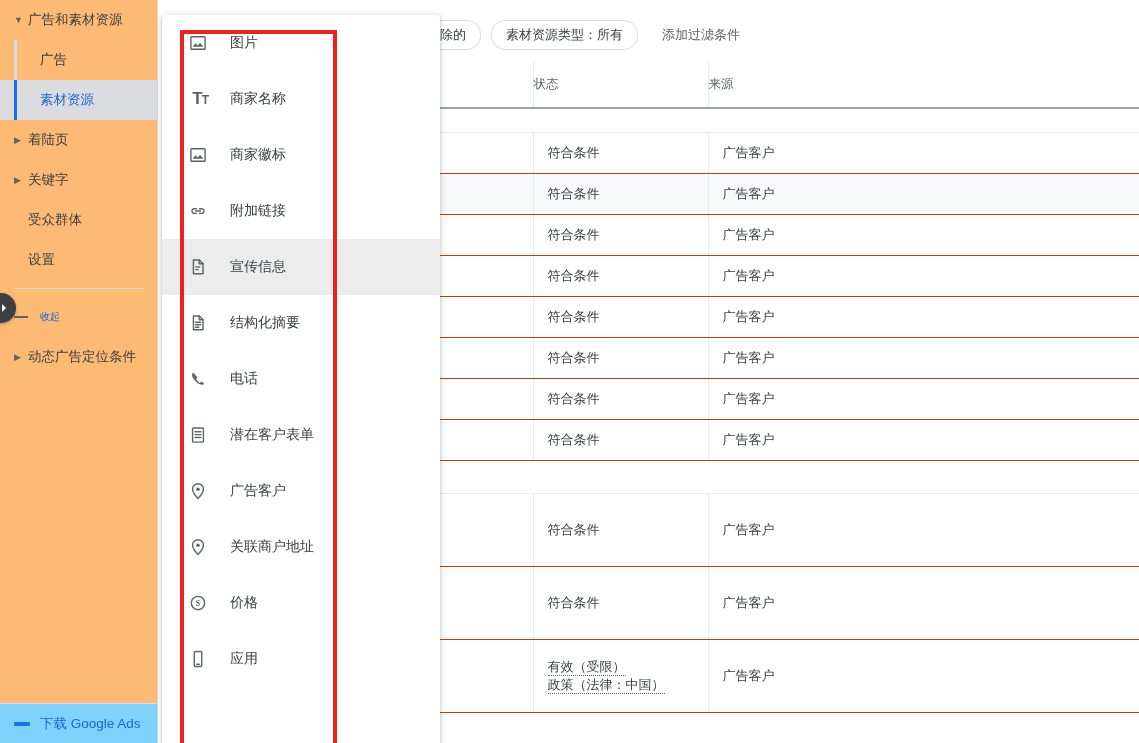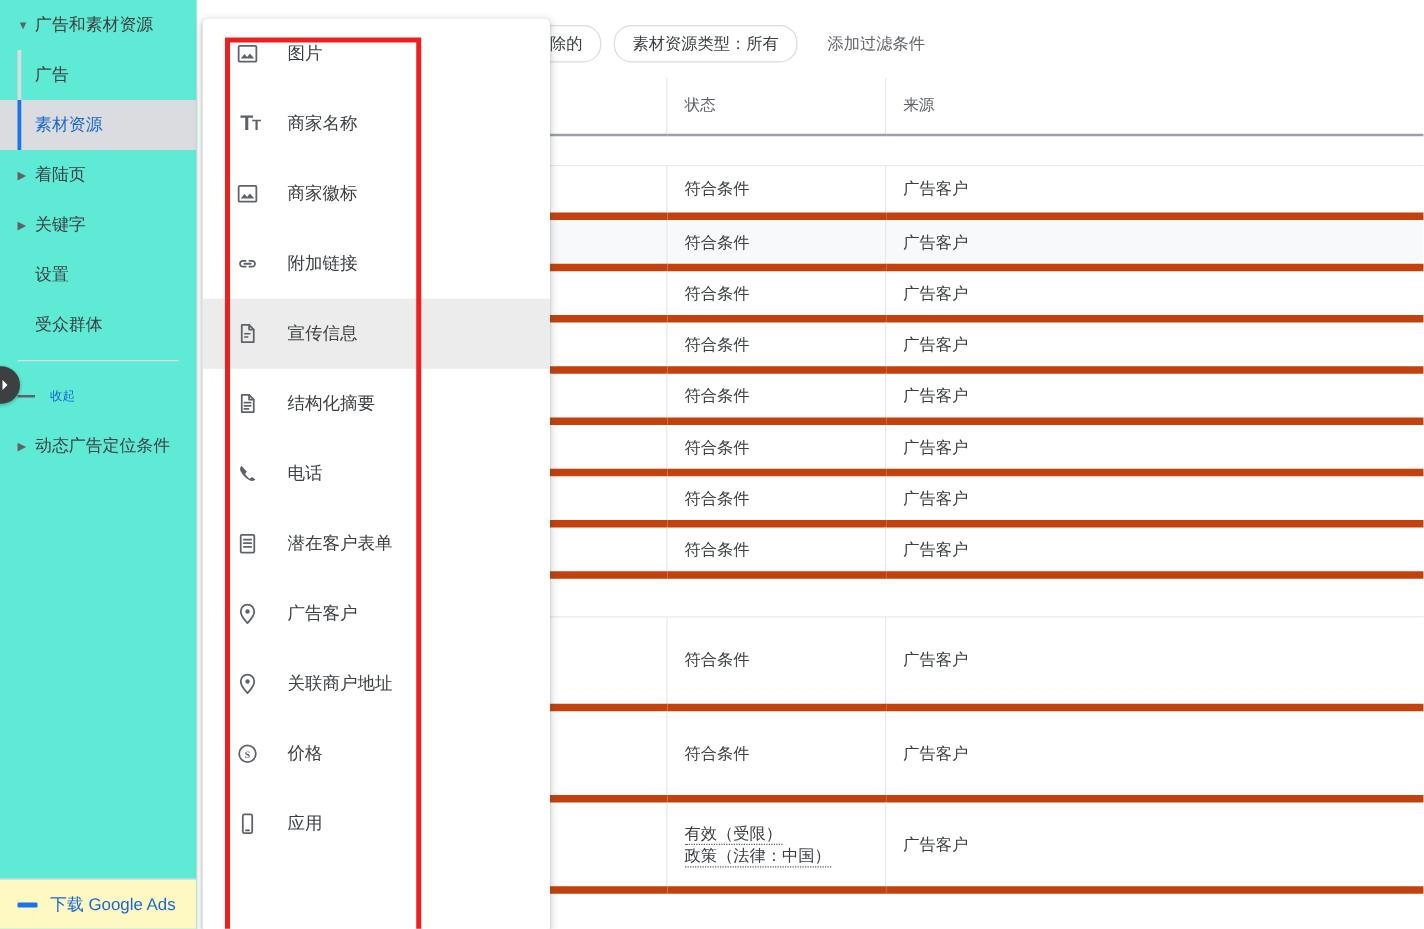--- a/index.html
+++ b/index.html
@@ -7,54 +7,54 @@
     width:1139px;height:743px;overflow:hidden;position:relative;
     background:#fff;
     font-family:"Liberation Sans","DejaVu Sans",sans-serif;
     font-size:13px;color:#3c4043;
     -webkit-font-smoothing:antialiased;
   }
 
   
   #sidebar{
     position:absolute;left:0;top:0;width:158px;height:743px;
-    background:#5eead4;border-right:1px solid #dadce0;
+    background:#fdba74;border-right:1px solid #dadce0;
     box-sizing:border-box;overflow:hidden;
   }
   .nav-item{
     position:relative;height:40px;display:flex;align-items:center;
     padding-left:14px;box-sizing:border-box;color:#3c4043;font-size:13.5px;
     cursor:pointer;white-space:nowrap;
   }
   .nav-item .caret{
     width:12px;min-width:12px;display:inline-block;color:#5f6368;
     font-size:9px;line-height:1;margin-right:2px;
   }
   .nav-item .caret.down::before{content:"\25BC";}
   .nav-item .caret.right::before{content:"\25B6";}
   .nav-item .caret.blank::before{content:"";}
-  .nav-item.child{padding-left:28px;}
+  .nav-item.child{padding-left:40px;}
   .nav-item.child-bar::before{
     content:"";position:absolute;left:14px;top:0;bottom:0;width:3px;background:#dadce0;
   }
   .nav-item.selected{background:#dadce0;color:#1967d2;font-weight:400;}
   .nav-item.selected::before{
     content:"";position:absolute;left:14px;top:0;bottom:0;width:3px;background:#1a73e8;
   }
   .nav-divider{height:1px;background:#dadce0;margin:8px 14px 8px 14px;}
   .nav-collapse{
     height:40px;display:flex;align-items:center;padding-left:14px;
     color:#1967d2;font-size:10px;cursor:pointer;
   }
   .nav-collapse .dash{
     display:inline-block;width:14px;height:2px;background:#5f6368;margin-right:12px;
   }
   #sidebar-footer{
     position:absolute;left:0;bottom:0;width:157px;height:40px;
-    background:#fef9c3;border-top:1px solid #dadce0;
+    background:#7dd3fc;border-top:1px solid #dadce0;
     display:flex;align-items:center;padding-left:14px;box-sizing:border-box;
     color:#1967d2;font-size:13.5px;cursor:pointer;white-space:nowrap;overflow:hidden;
   }
   #sidebar-footer .dash{
     display:inline-block;width:16px;height:4px;background:#1a73e8;margin-right:10px;border-radius:1px;
   }
   #expand-handle{
     position:absolute;left:-14px;top:293px;width:30px;height:30px;border-radius:50%;
     background:#3c4043;display:flex;align-items:center;justify-content:center;
     cursor:pointer;z-index:30;box-shadow:0 1px 3px rgba(0,0,0,.3);
@@ -82,28 +82,28 @@
 
   
   #tablewrap{position:absolute;left:0;top:62px;right:0;bottom:0;overflow:hidden;}
   table.grid{border-collapse:collapse;table-layout:fixed;width:1020px;margin-left:22px;}
   table.grid col.c0{width:180px;}
   table.grid col.c1{width:173px;}
   table.grid col.c2{width:175px;}
   table.grid col.c3{width:492px;}
   table.grid th{
     height:46px;font-weight:400;font-size:12.5px;color:#5f6368;
-    text-align:left;padding:0 0 0 14px;vertical-align:middle;
+    text-align:left;padding:0 0 0 0;vertical-align:middle;
     border-left:1px solid #e8eaed;border-bottom:2px solid #9aa0a6;
     white-space:nowrap;box-sizing:border-box;
   }
   table.grid th:first-child{border-left:none;}
   table.grid td{
     font-size:13px;color:#3c4043;padding:0 0 0 14px;vertical-align:middle;
-    border-left:1px solid #e8eaed;border-bottom:6px solid #c2410c;
+    border-left:1px solid #e8eaed;border-bottom:1px solid #c2410c;
     box-sizing:border-box;white-space:nowrap;
   }
   table.grid td:first-child{border-left:none;}
   table.grid tr.r-short td{height:41px;}
   table.grid tr.r-tall td{height:73px;}
   table.grid tr.alt td{background:#f8f9fa;}
   table.grid tr.spacer td{
     height:33px;border-left:none;border-bottom:1px solid #e8eaed;background:#fff;
   }
   table.grid tr.spacer-top td{
@@ -155,25 +155,25 @@
       <div class="nav-item">
         <span class="caret right"></span>
         <span>着陆页</span>
       </div>
       <div class="nav-item">
         <span class="caret right"></span>
         <span>关键字</span>
       </div>
       <div class="nav-item">
         <span class="caret blank"></span>
+        <span>受众群体</span>
+      </div>
+      <div class="nav-item">
+        <span class="caret blank"></span>
         <span>设置</span>
-      </div>
-      <div class="nav-item">
-        <span class="caret blank"></span>
-        <span>受众群体</span>
       </div>
     </div>
   <div class="nav-divider"></div>
   <div class="nav-collapse">
     <span class="dash"></span>
     <span>收起</span>
   </div>
   <div id="nav-list-after">
       <div class="nav-item">
         <span class="caret right"></span>

